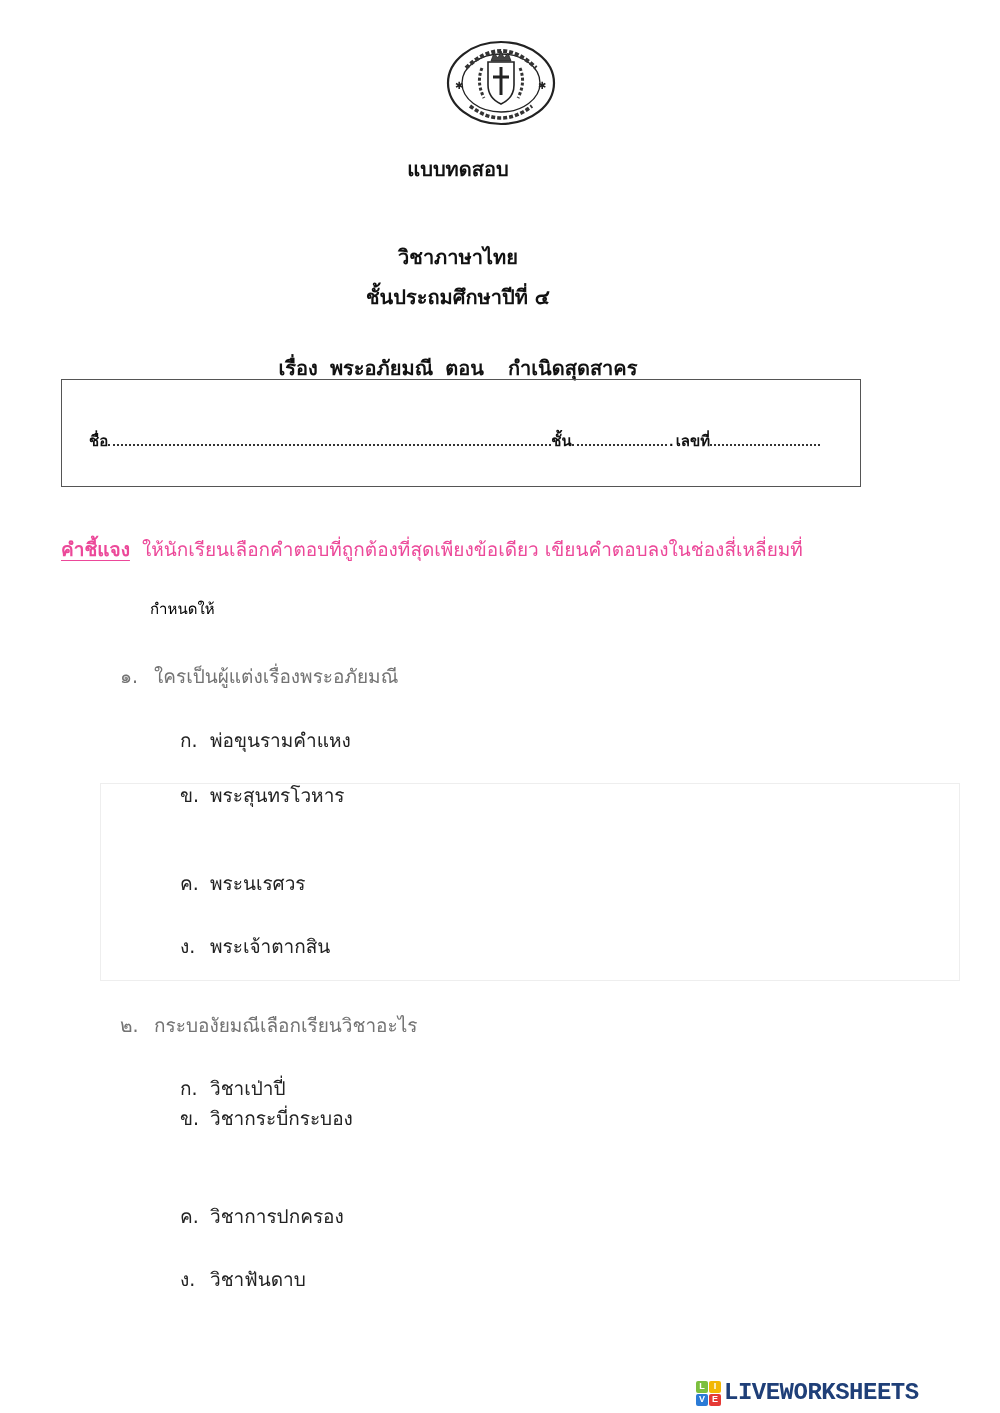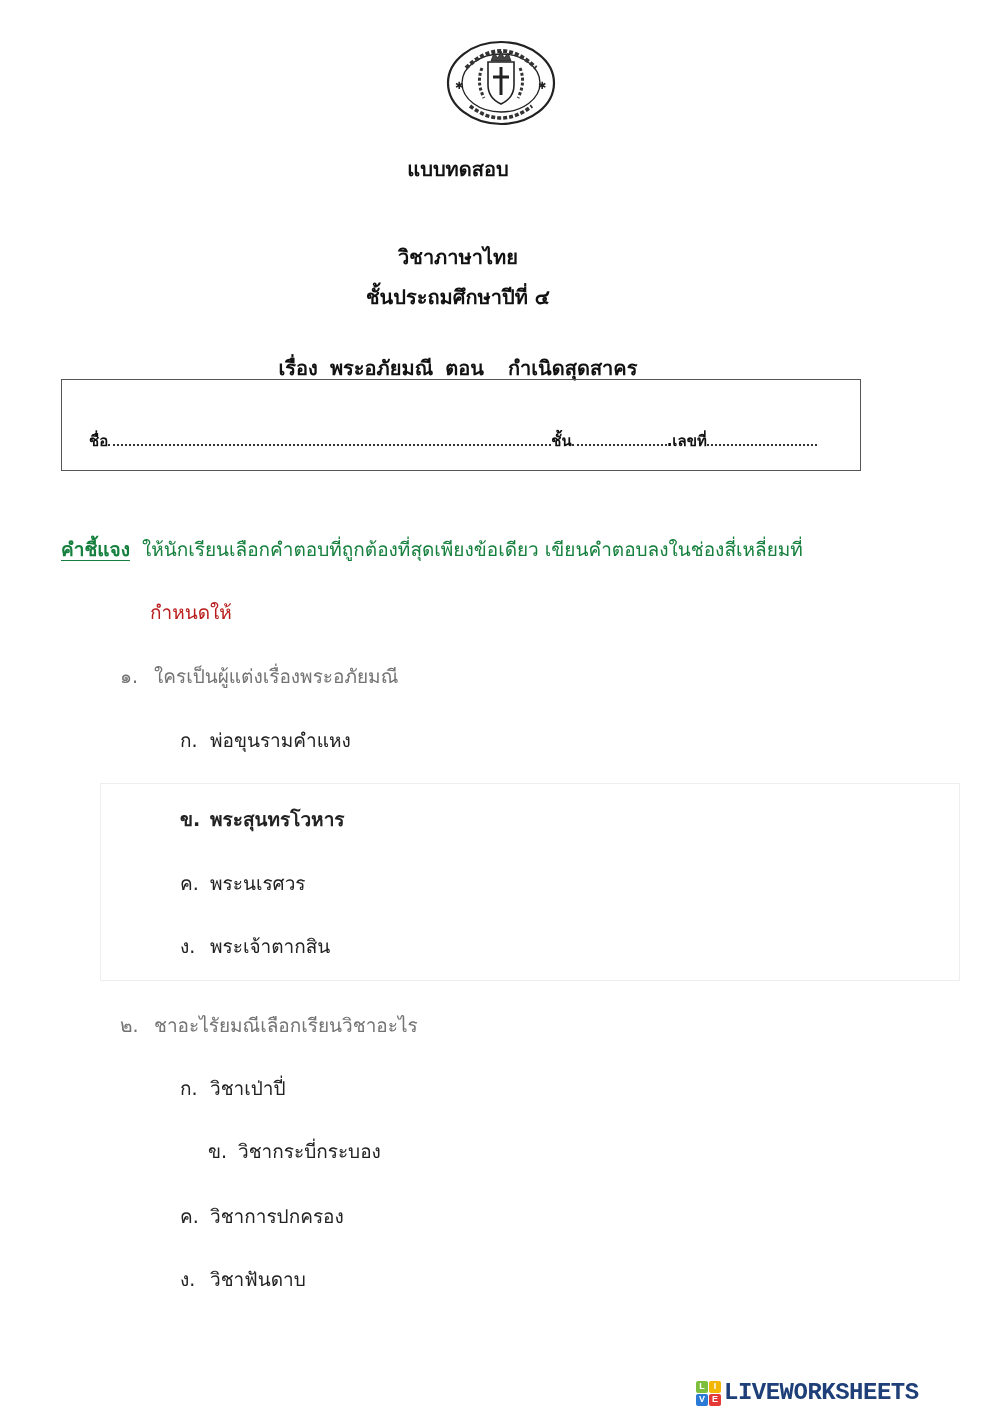--- a/index.html
+++ b/index.html
@@ -34,23 +34,24 @@
     }
     .t1 { top: 153px; }
     .t2 { top: 215px; margin-top: 26px; }
     .t3 { top: 281px; }
     .t4 { top: 352px; }
     .t4 .gap { display: inline-block; width: 12px; }
 
     
     .info-box {
       left: 61px; top: 379px;
-      width: 800px; height: 92px;
+      width: 800px; height: 108px;
       border: 1.5px solid #555;
       box-sizing: border-box;
+      font-family: Liberation Mono, monospace;
     }
     .info-line {
       position: absolute;
       left: 27px; top: 49px;
       font-size: 15px;
       font-weight: bold;
       color: #111;
       white-space: nowrap;
       letter-spacing: 0;
     }
@@ -62,32 +63,32 @@
     }
     .dots.name { width: 443px; }
     .dots.cls { width: 95px; }
     .dots.num { width: 110px; }
 
     
     .instr {
       left: 61px; top: 534px;
       font-size: 19px;
       white-space: nowrap;
-      color: #15803d;
+      color: #ec4899;
     }
     .instr-label {
       font-weight: bold;
       text-decoration: underline;
       text-underline-offset: 4px;
       margin-right: 12px;
     }
     .instr-cont {
       left: 150px; top: 597px;
-      font-size: 19px;
-      color: #b91c1c;
+      font-size: 15px;
+      color: #000000;
       white-space: nowrap;
     }
 
     .question {
       font-size: 19px;
       color: #737373;
       white-space: nowrap;
     }
     .q-num { display: inline-block; width: 34px; }
     .choice {
@@ -182,37 +183,37 @@
 <div class="abs instr-cont">กำหนดให้</div>
 
 <div class="abs panel"></div>
 
 <div class="abs question" style="left:120px; top:661px;">
   <span class="q-num">๑.</span><span>ใครเป็นผู้แต่งเรื่องพระอภัยมณี</span>
 </div>
 <div class="abs choice" style="left:180px; top:725px;">
   <span class="c-letter">ก.</span><span>พ่อขุนรามคำแหง</span>
 </div>
-<div class="abs choice" style="left:180px; top:804px;font-weight:bold;">
+<div class="abs choice" style="left:180px; top:780px;">
   <span class="c-letter">ข.</span><span>พระสุนทรโวหาร</span>
 </div>
 <div class="abs choice" style="left:180px; top:868px;">
   <span class="c-letter">ค.</span><span>พระนเรศวร</span>
 </div>
 <div class="abs choice" style="left:180px; top:931px;">
   <span class="c-letter">ง.</span><span>พระเจ้าตากสิน</span>
 </div>
 
 <div class="abs question" style="left:120px; top:1010px;">
-  <span class="q-num">๒.</span><span>ชาอะไรัยมณีเลือกเรียนวิชาอะไร</span>
+  <span class="q-num">๒.</span><span>กระบองัยมณีเลือกเรียนวิชาอะไร</span>
 </div>
 <div class="abs choice" style="left:180px; top:1073px;">
   <span class="c-letter">ก.</span><span>วิชาเป่าปี่</span>
 </div>
-<div class="abs choice" style="left:180px; top:1136px;margin-left:28px;">
+<div class="abs choice" style="left:180px; top:1103px;">
   <span class="c-letter">ข.</span><span>วิชากระบี่กระบอง</span>
 </div>
 <div class="abs choice" style="left:180px; top:1201px;">
   <span class="c-letter">ค.</span><span>วิชาการปกครอง</span>
 </div>
 <div class="abs choice" style="left:180px; top:1264px;">
   <span class="c-letter">ง.</span><span>วิชาฟันดาบ</span>
 </div>
 
 <div class="abs logo">

